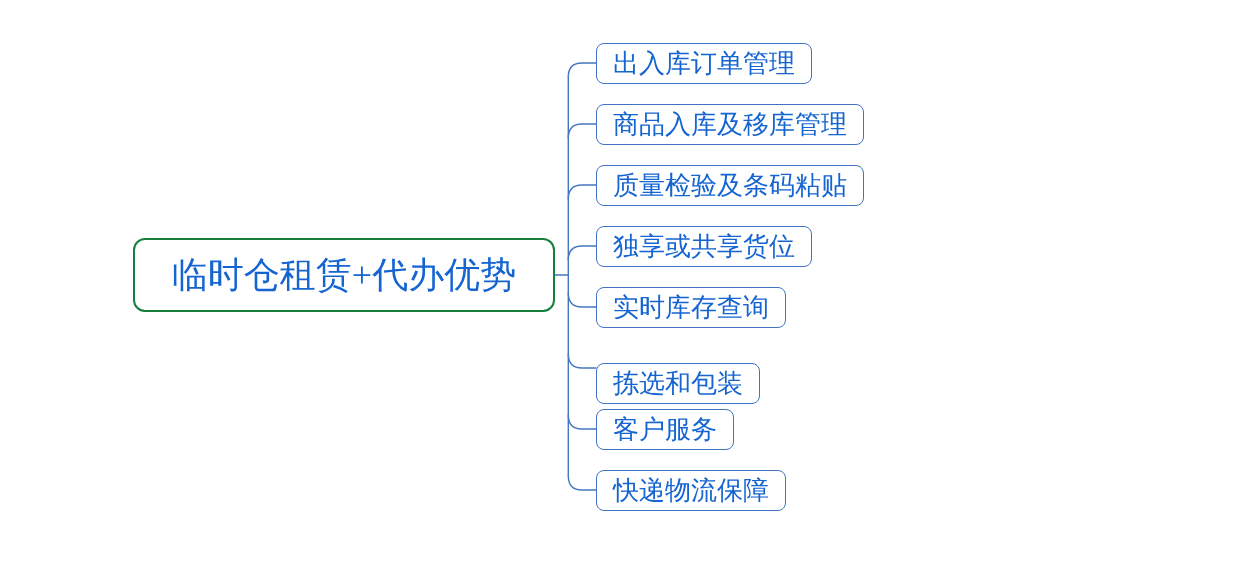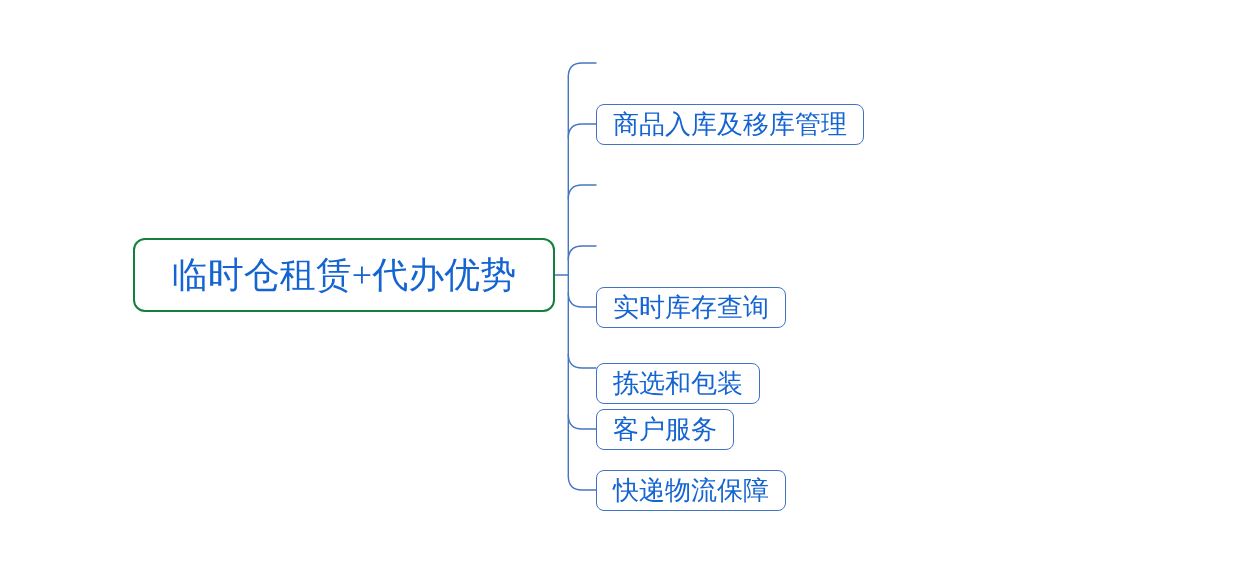--- a/index.html
+++ b/index.html
@@ -74,22 +74,31 @@
       <path d="M568.3 354 Q568.3 368 582 368 H596"></path>
       <path d="M568.3 415 Q568.3 429 582 429 H596"></path>
       <path d="M568.3 476 Q568.3 490 582 490 H596"></path>
     </g>
   </svg>
 
   <div class="node root-node">
     <span>临时仓租赁+代办优势</span>
   </div>
 
+  <div class="node child-node cn-1">
+    <span>出入库订单管理</span>
+  </div>
   <div class="node child-node cn-2">
     <span>商品入库及移库管理</span>
+  </div>
+  <div class="node child-node cn-3">
+    <span>质量检验及条码粘贴</span>
+  </div>
+  <div class="node child-node cn-4">
+    <span>独享或共享货位</span>
   </div>
   <div class="node child-node cn-5">
     <span>实时库存查询</span>
   </div>
   <div class="node child-node cn-6">
     <span>拣选和包装</span>
   </div>
   <div class="node child-node cn-7">
     <span>客户服务</span>
   </div>

